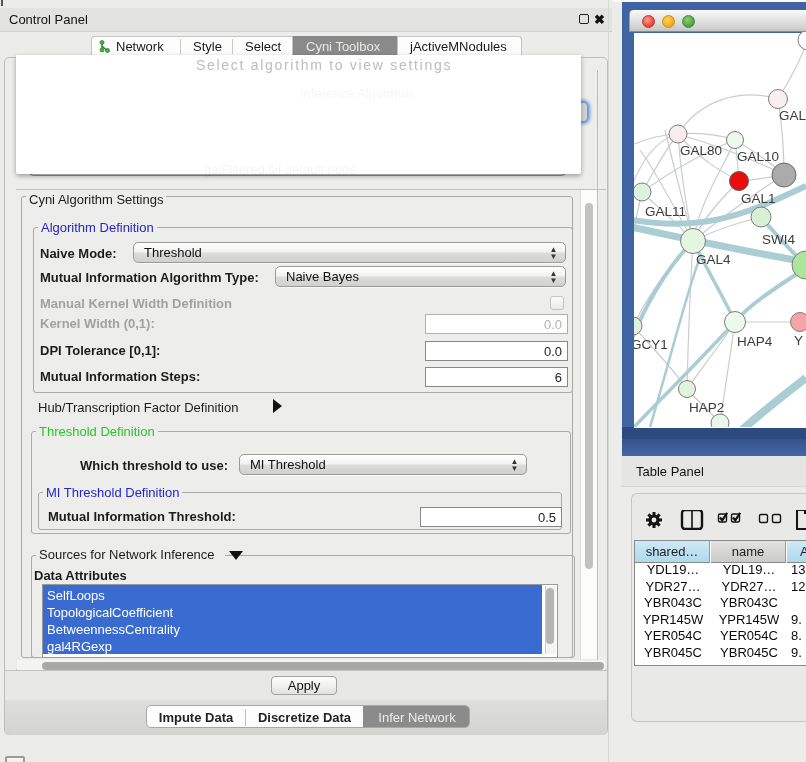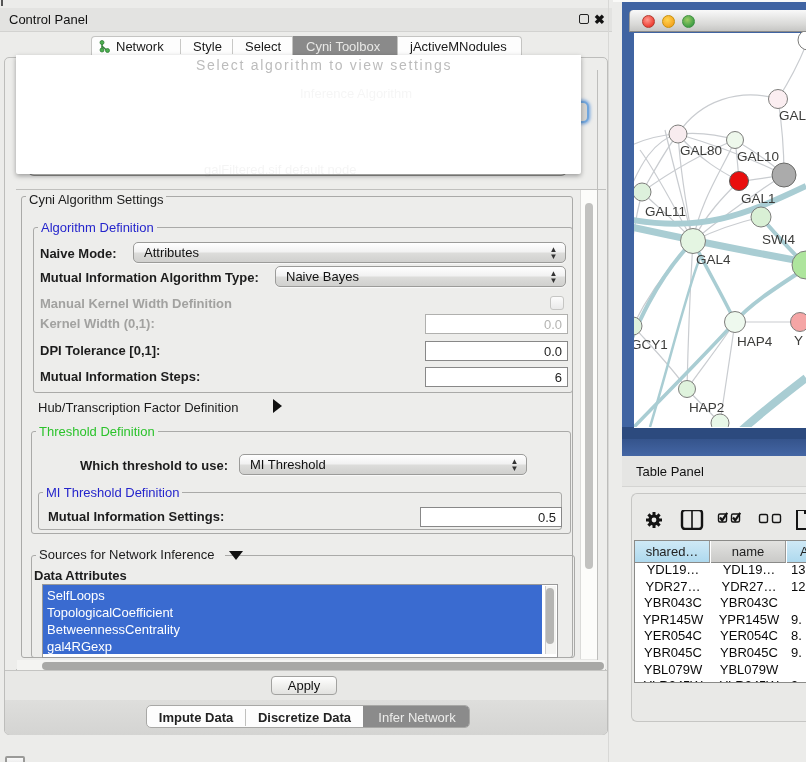--- a/index.html
+++ b/index.html
@@ -52,21 +52,21 @@
 <div class="abs" style="left:16px;top:189px;width:590px;height:481px;border-top:1px solid #c0c0be;border-bottom:1px solid #c0c0be;"></div>
 
 <div class="groupbox" style="left:21px;top:196px;width:552px;height:462px;"></div>
 <div class="grouplabel" style="left:26px;top:193px;">Cyni Algorithm Settings</div>
 
 <div class="groupbox" style="left:33px;top:227px;width:540px;height:166px;"></div>
 <div class="grouplabel" style="left:38px;top:221px;color:#2525cc;">Algorithm Definition</div>
 
 <div class="abs bold" style="left:40px;top:246px;">Naive Mode:</div>
 <div class="combo" style="left:133px;top:242px;width:433px;height:21px;">
-    <span class="ctext">Attributes</span>
+    <span class="ctext">Threshold</span>
     <span class="stepper">▲<br>▼</span>
   </div>
 
 <div class="abs bold" style="left:40px;top:270px;">Mutual Information Algorithm Type:</div>
 <div class="combo" style="left:275px;top:266px;width:291px;height:21px;">
     <span class="ctext">Naive Bayes</span>
     <span class="stepper">▲<br>▼</span>
   </div>
 
 <div class="abs bold" style="left:40px;top:296px;color:#a2a2a0;">Manual Kernel Width Definition</div>
@@ -88,21 +88,21 @@
 <div class="grouplabel" style="left:36px;top:425px;color:#2cc32c;">Threshold Definition</div>
 
 <div class="abs bold" style="left:80px;top:458px;">Which threshold to use:</div>
 <div class="combo" style="left:239px;top:454px;width:288px;height:21px;">
     <span class="ctext">MI Threshold</span>
     <span class="stepper">▲<br>▼</span>
   </div>
 
 <div class="groupbox" style="left:38px;top:492px;width:524px;height:38px;"></div>
 <div class="grouplabel" style="left:43px;top:486px;color:#2525cc;">MI Threshold Definition</div>
-<div class="abs bold" style="left:48px;top:509px;">Mutual Information Settings:</div>
+<div class="abs bold" style="left:48px;top:509px;">Mutual Information Threshold:</div>
 <div class="field" style="left:420px;top:507px;width:142px;height:20px;">0.5</div>
 
 <div class="groupbox" style="left:31px;top:555px;width:544px;height:103px;"></div>
 <div class="grouplabel" style="left:36px;top:548px;">Sources for Network Inference &nbsp;</div>
 <div class="abs" style="left:229px;top:551px;width:0;height:0;border-top:9px solid #111;border-left:7px solid transparent;border-right:7px solid transparent;"></div>
 <div class="abs bold" style="left:34px;top:568px;">Data Attributes</div>
 
 <div class="abs" style="left:42px;top:584px;width:516px;height:74px;background:#fff;border:1px solid #999;"></div>
 <div class="abs" style="left:43px;top:585px;width:499px;height:69px;background:#3a6bd0;color:#fff;font-size:13px;">
   <div style="padding:2px 4px 0 4px;line-height:17px;">SelfLoops<br>TopologicalCoefficient<br>BetweennessCentrality<br>gal4RGexp</div>
@@ -255,21 +255,21 @@
     <rect x="73.5" y="4" width="8" height="8" rx="1.5"></rect>
     <rect x="86.5" y="4" width="8" height="8" rx="1.5"></rect>
     <path d="M75,7.5 l2.2,2.8 l5,-7.5" stroke-width="2.2"></path>
     <path d="M88,7.5 l2.2,2.8 l5,-7.5" stroke-width="2.2"></path>
     <rect x="114.5" y="4.5" width="8" height="8" rx="1.5"></rect>
     <rect x="127.5" y="4.5" width="8" height="8" rx="1.5"></rect>
   </g>
   <path d="M152,0 l8,0 l3,3 l0,16 l-11,0 Z M160,0 l0,3 l3,0" fill="none" stroke="#141414" stroke-width="2"></path>
 </svg>
 
-<div class="abs" style="left:634px;top:540px;width:172px;height:143px;background:#fff;border:1px solid #8a8a88;border-right:none;overflow:hidden;">
+<div class="abs" style="left:634px;top:540px;width:172px;height:126px;background:#fff;border:1px solid #8a8a88;border-right:none;overflow:hidden;">
   <div class="abs" style="left:0;top:0;width:75px;height:22px;background:linear-gradient(#cfe9f6,#aed9ee);border-right:1px solid #9a9a98;border-bottom:1px solid #8a8a88;text-align:center;line-height:22px;color:#222;">shared…</div>
   <div class="abs" style="left:76px;top:0;width:75px;height:22px;background:linear-gradient(#e2e2e0,#cacac8);border-right:1px solid #9a9a98;border-bottom:1px solid #8a8a88;text-align:center;line-height:22px;color:#222;">name</div>
   <div class="abs" style="left:152px;top:0;width:20px;height:22px;background:linear-gradient(#cfe9f6,#aed9ee);border-bottom:1px solid #8a8a88;line-height:22px;color:#222;padding-left:13px;">A</div>
   <div class="abs" style="left:3px;top:21px;width:70px;line-height:16.6px;color:#0a0a0a;text-align:center;">YDL19…<br>YDR27…<br>YBR043C<br>YPR145W<br>YER054C<br>YBR045C<br>YBL079W<br>YLR345W<br>YIL053C</div>
   <div class="abs" style="left:79px;top:21px;width:70px;line-height:16.6px;color:#0a0a0a;text-align:center;">YDL19…<br>YDR27…<br>YBR043C<br>YPR145W<br>YER054C<br>YBR045C<br>YBL079W<br>YLR345W<br>YIL053C</div>
   <div class="abs" style="left:156px;top:21px;width:20px;line-height:16.6px;color:#0a0a0a;">13<br>12<br><br>9.<br>8.<br>9.<br><br>9.<br>8</div>
   <div class="abs" style="left:0;top:161px;width:172px;height:10px;background:#fdfdfd;border-top:1px solid #d8d8d6;"></div>
   <div class="abs" style="left:2px;top:162px;width:167px;height:8px;background:#c3c3c1;border-radius:4px;"></div>
 </div>
 

